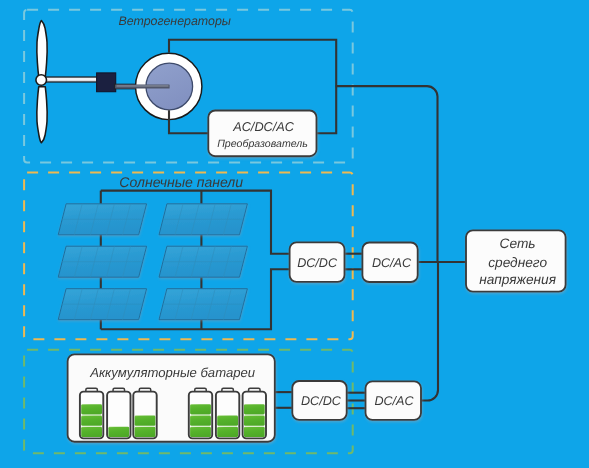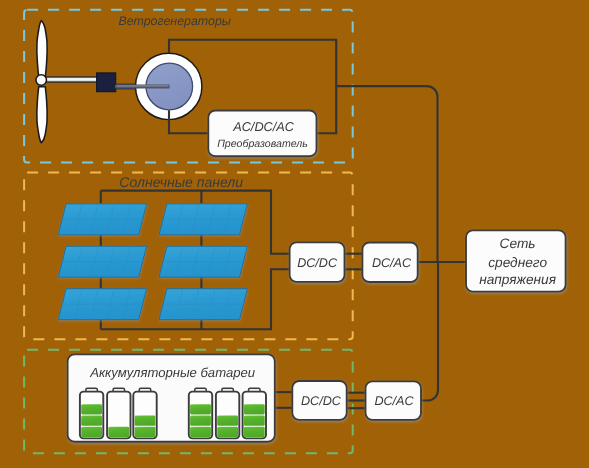--- a/index.html
+++ b/index.html
@@ -1,17 +1,17 @@
 <!DOCTYPE html>
 <html><head>
 <meta charset="utf-8">
 <style>
   html,body{margin:0;padding:0;background:#fff;-webkit-font-smoothing:antialiased;text-rendering:geometricPrecision;}
   body{width:589px;height:468px;overflow:hidden;font-family:"Liberation Sans",sans-serif;}
-  #stage{position:relative;width:589px;height:468px;background:#a16207;}
+  #stage{position:relative;width:589px;height:468px;background:#0ea5e9;}
   svg{display:block;}
   .lbl{font-style:italic;fill:#3a3a3a;font-family:"Liberation Sans",sans-serif;}
 </style>
 </head>
 <body>
 
 <div id="stage">
   <svg width="589" height="468" viewBox="0 0 589 468">
     <defs>
       <linearGradient id="panelGrad" x1="0" y1="0" x2="0.25" y2="1">

